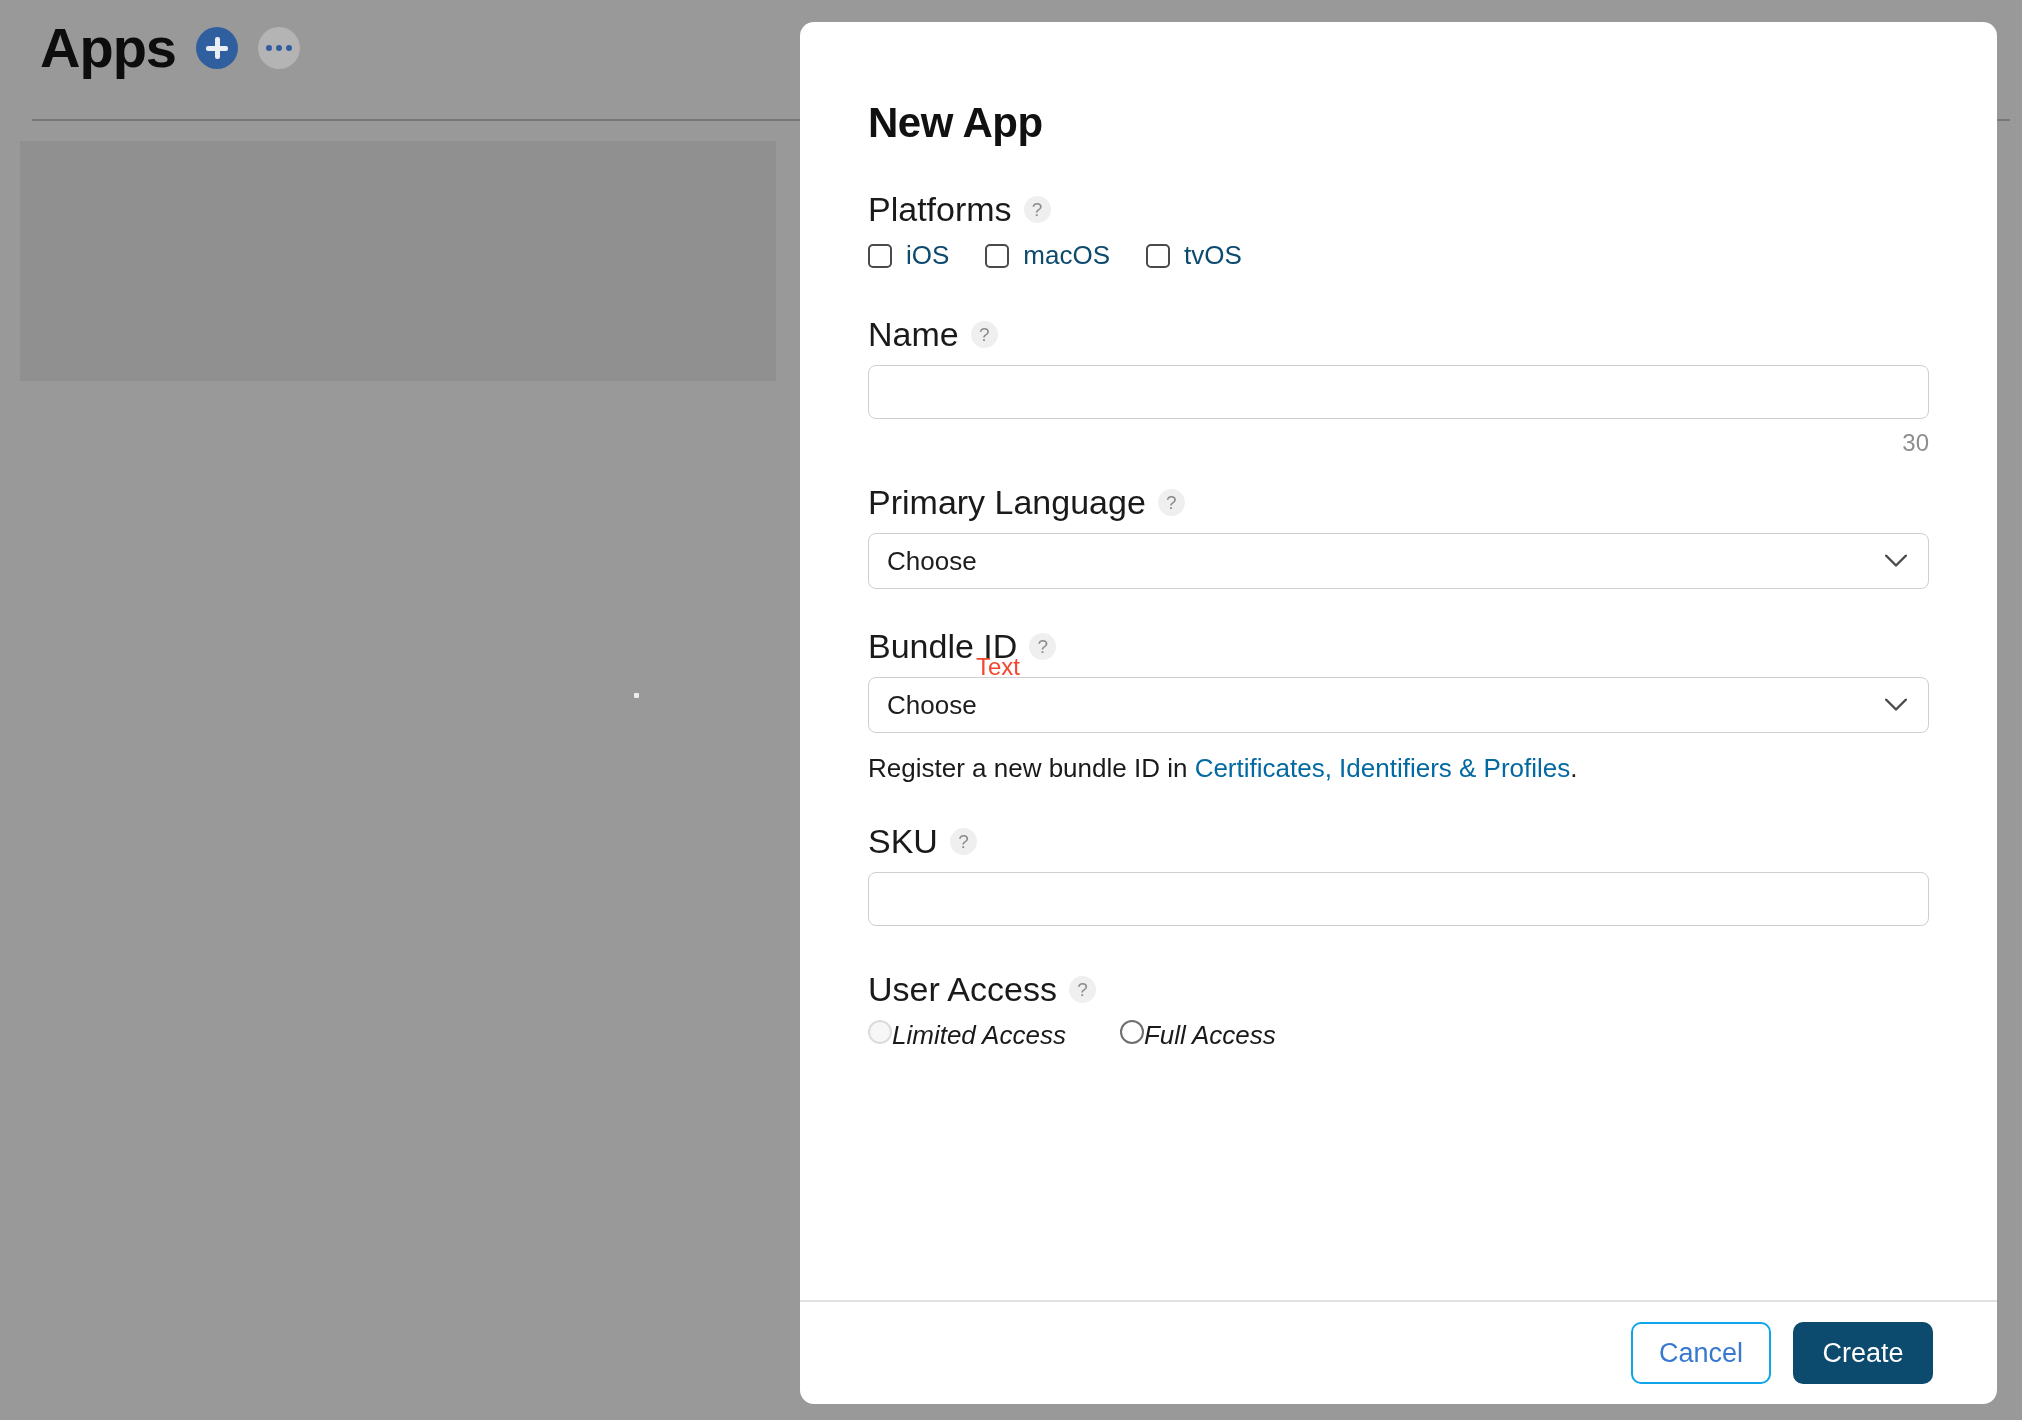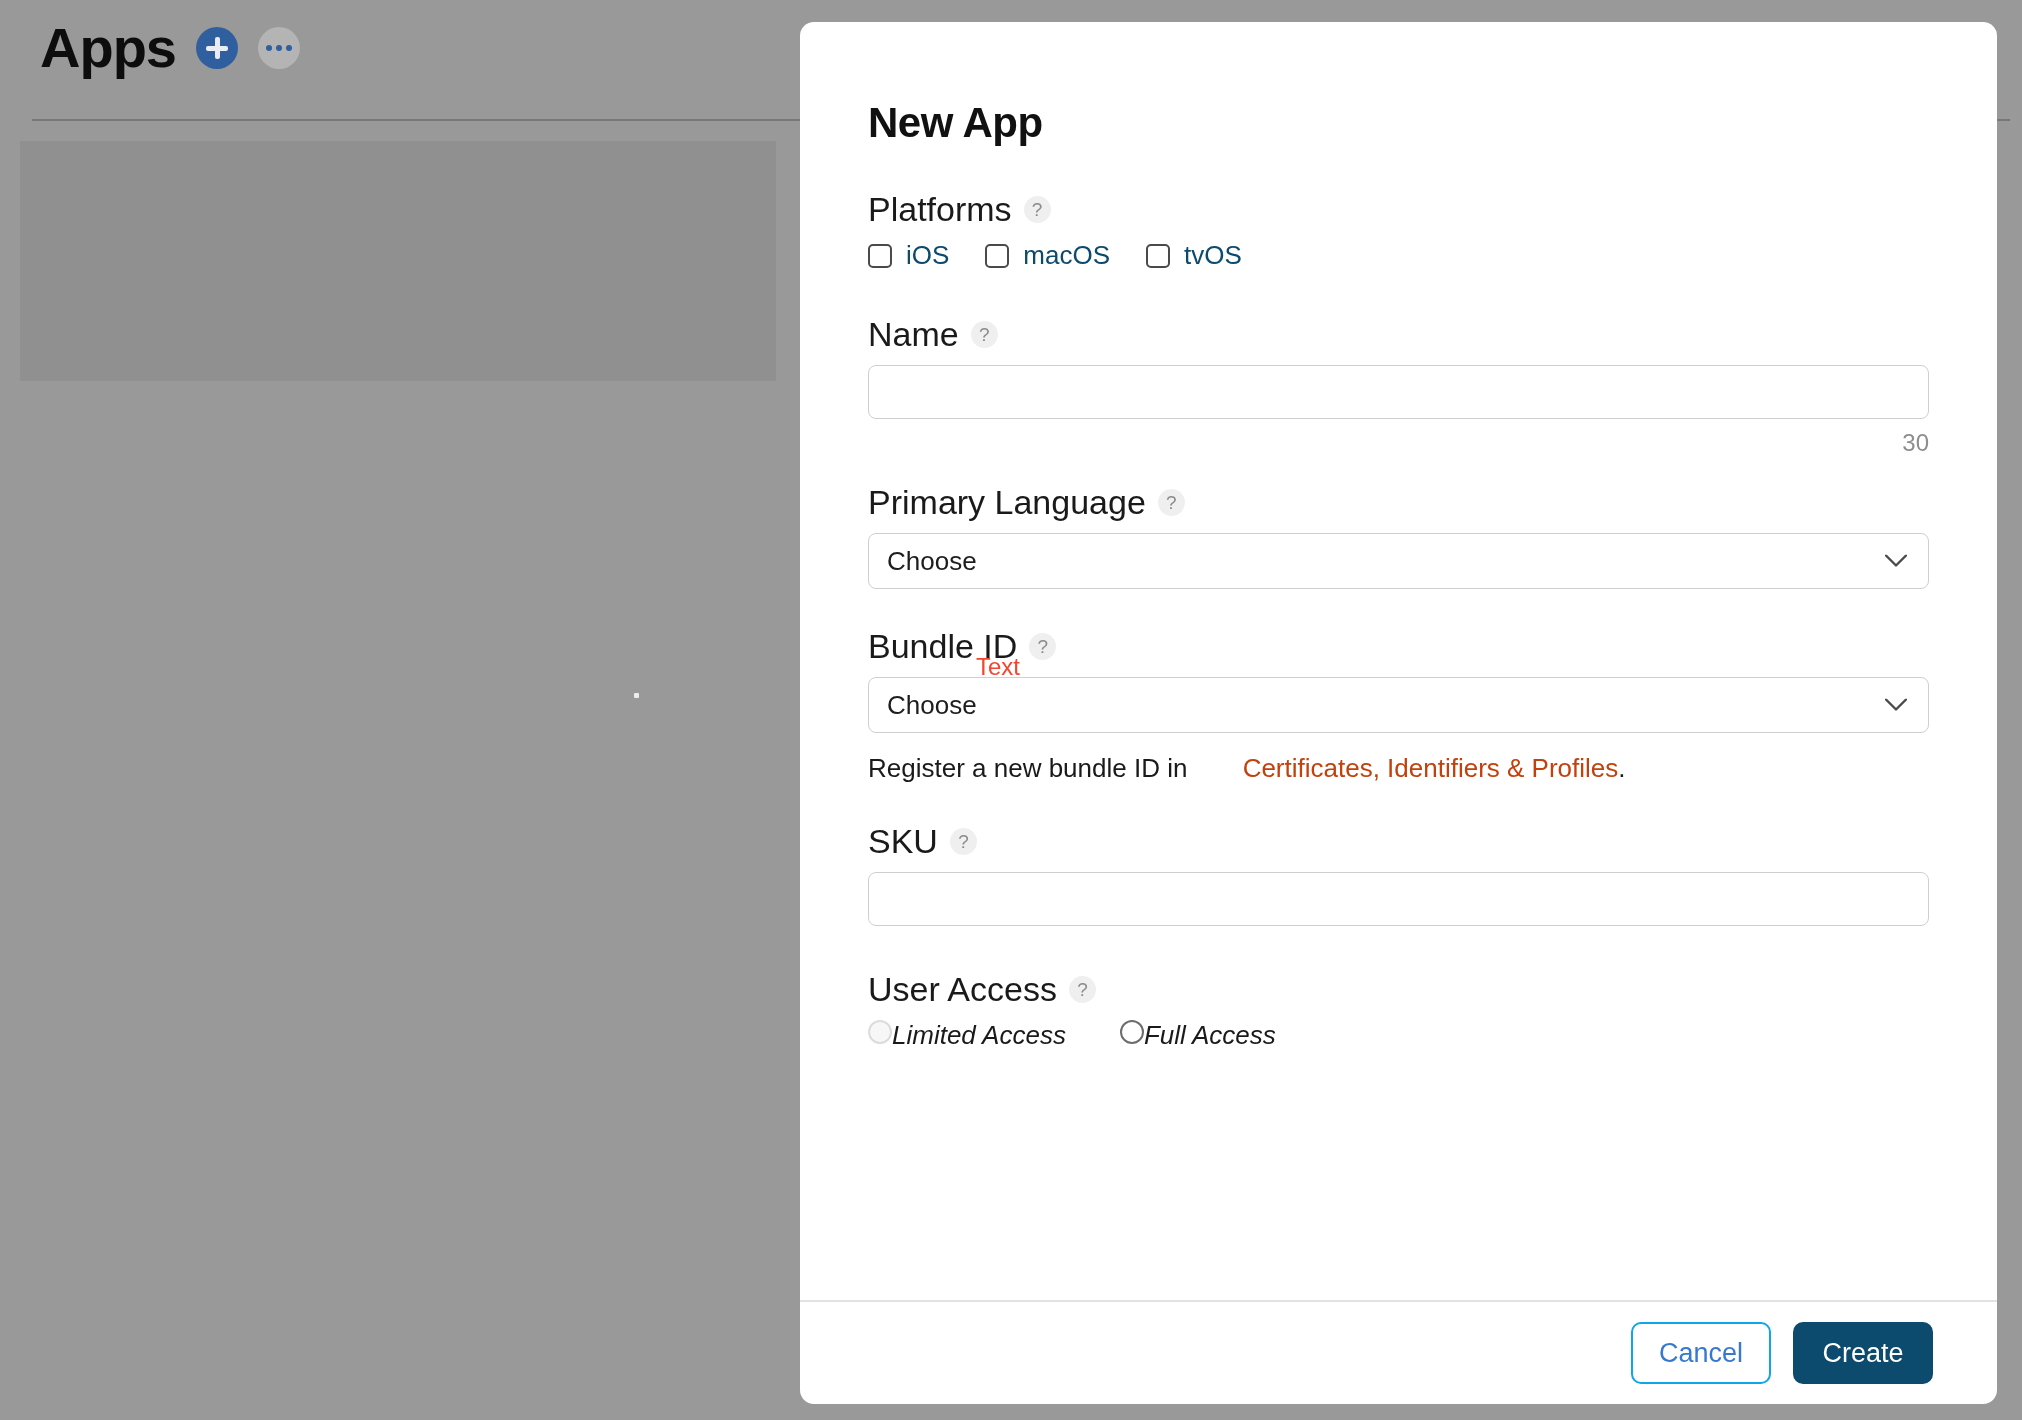--- a/index.html
+++ b/index.html
@@ -232,23 +232,22 @@
     line-height: 1;
     z-index: 5;
   }
 
   .helper-text {
     font-size: 26px;
     color: #1a1a1a;
     margin-top: 20px;
   }
   .helper-text a {
-    color: #c2410c;
+    color: #0369a1;
     text-decoration: none;
-    margin-left: 48px;
   }
 
   
   .radio-row { display: flex; align-items: center; }
   .radio-item {
     display: flex;
     align-items: flex-start;
     margin-right: 54px;
     font-style: italic;
   }

